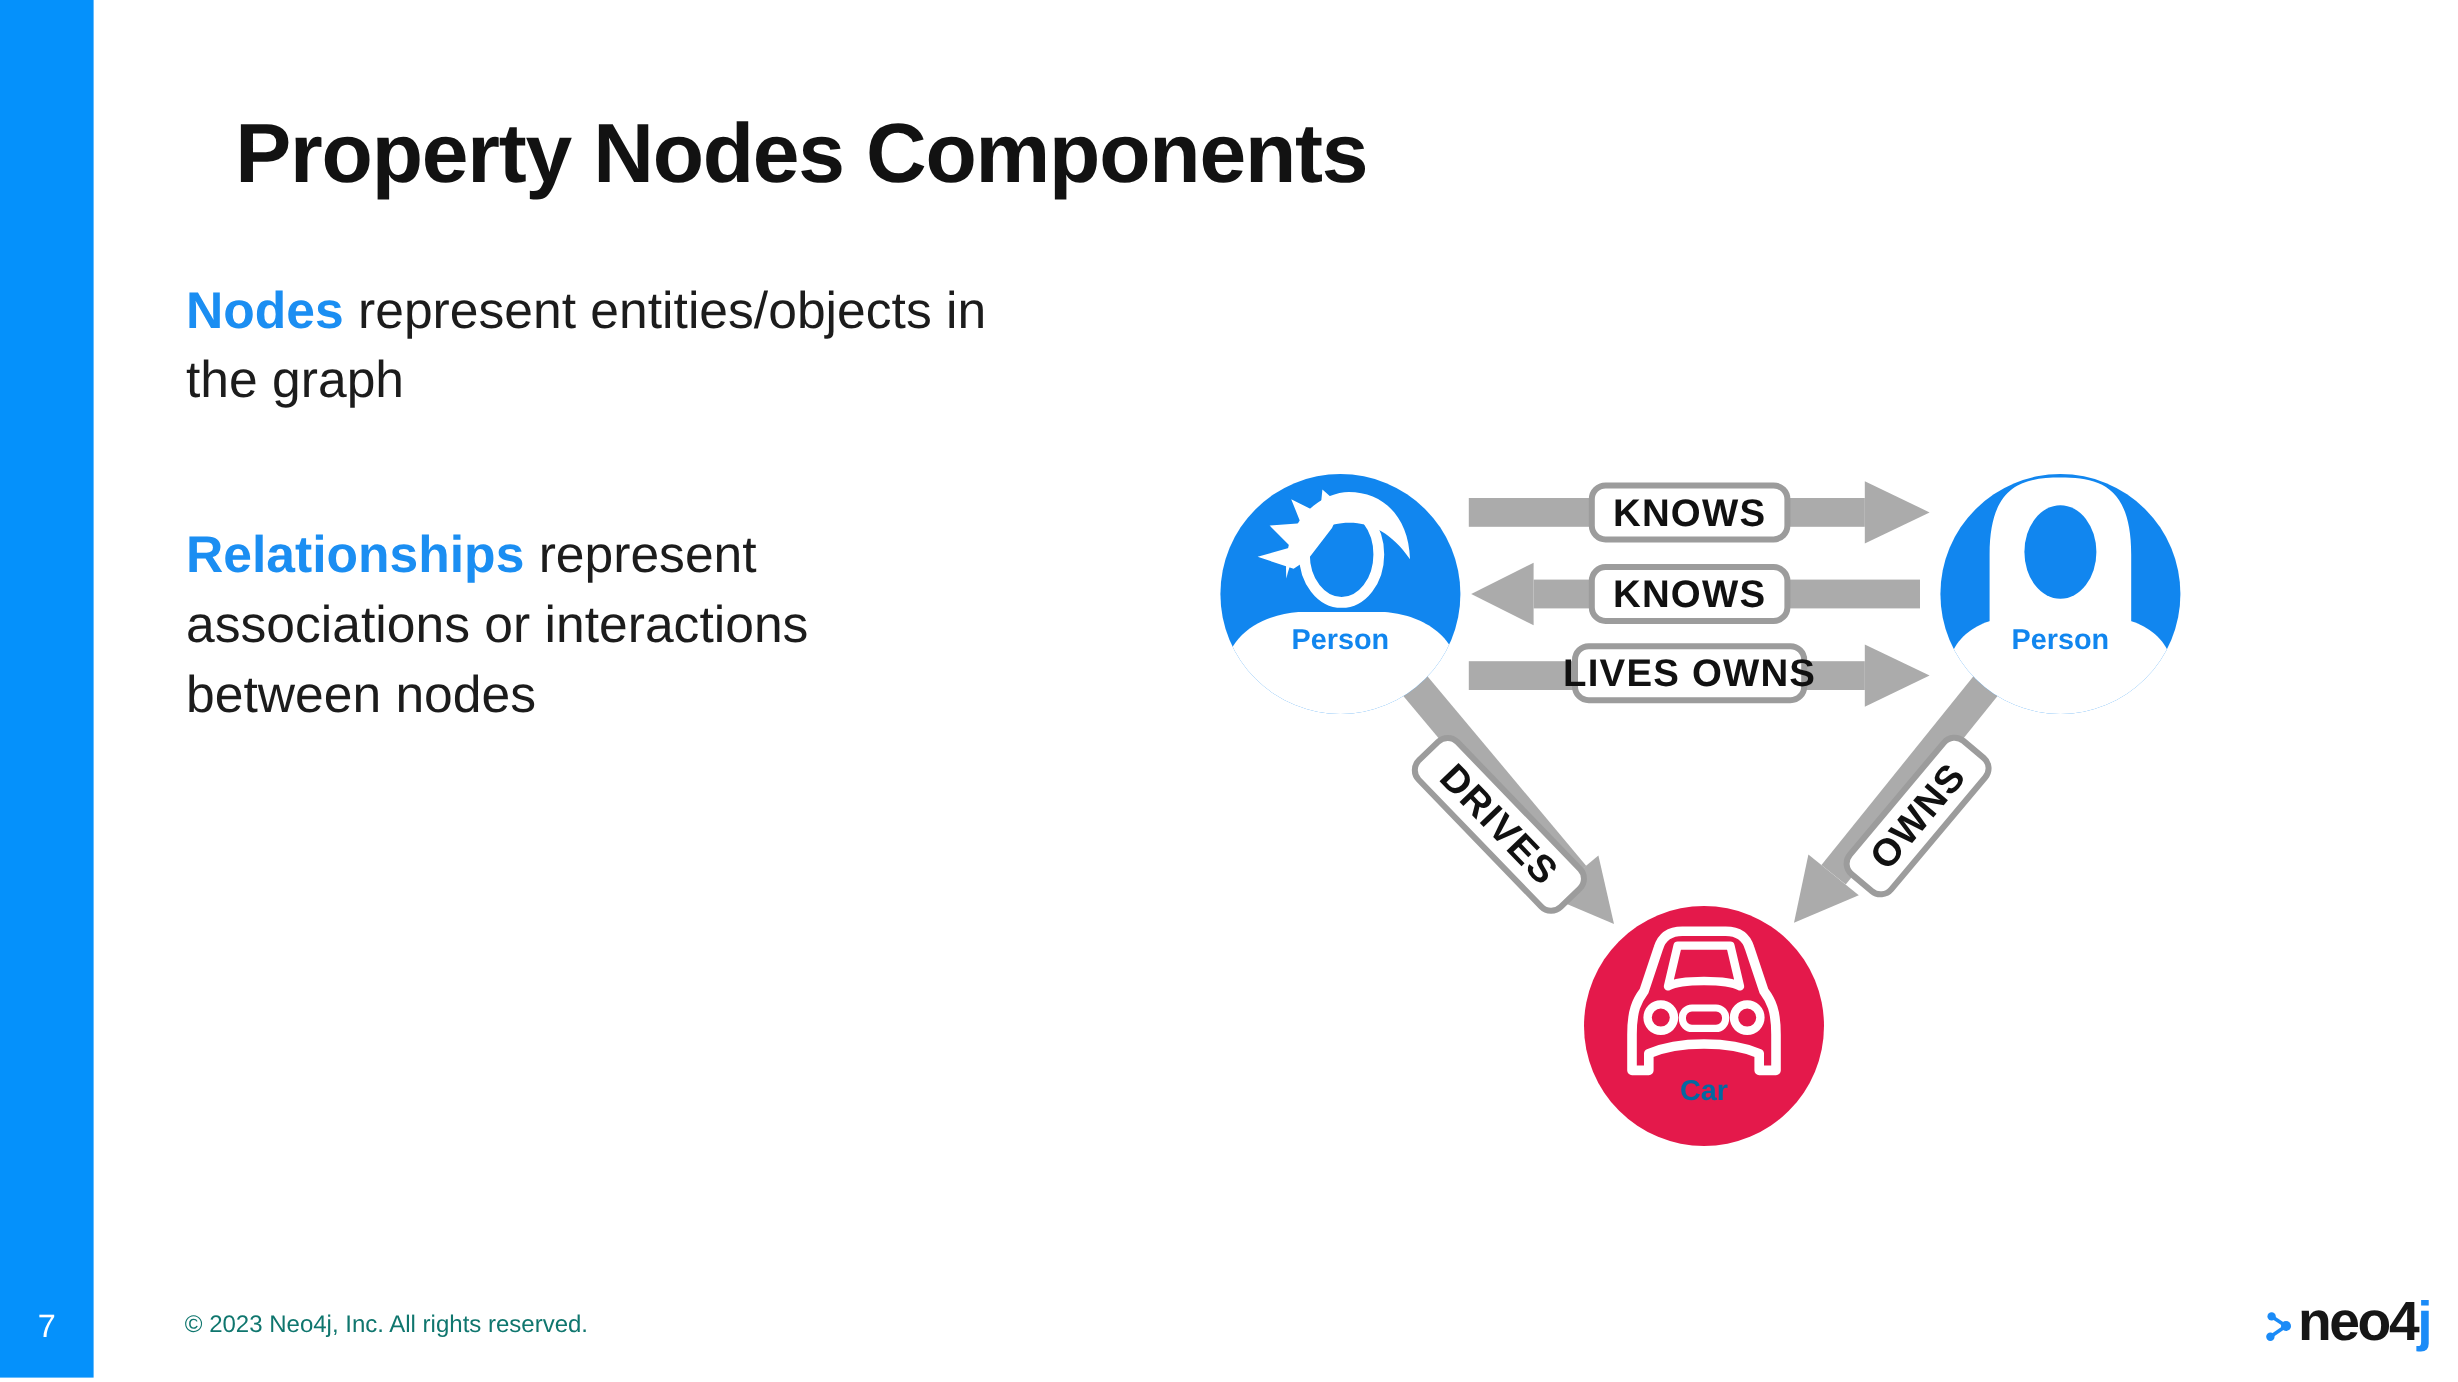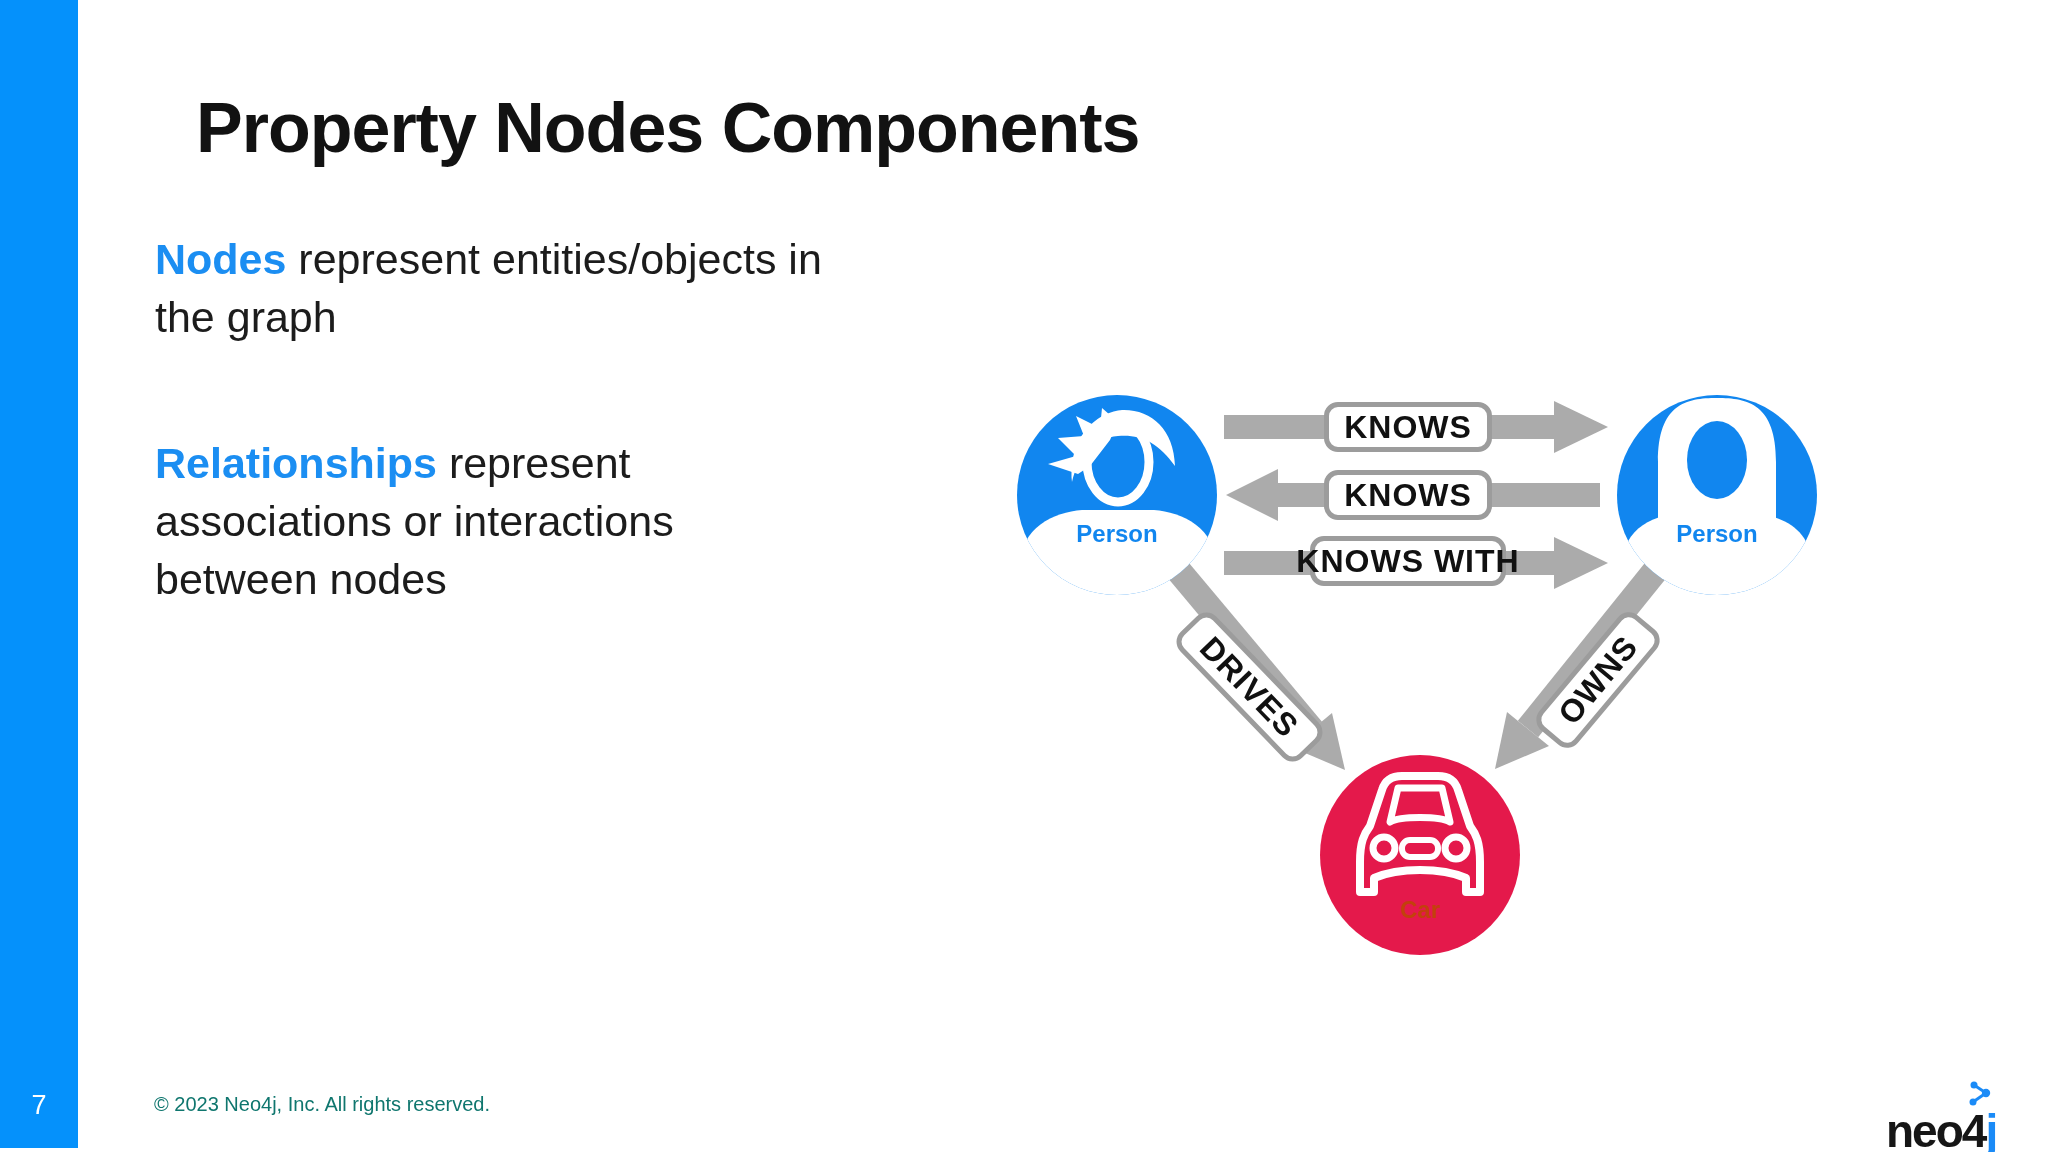--- a/index.html
+++ b/index.html
@@ -27,28 +27,28 @@
           display:flex; align-items:center; justify-content:center; font-weight:bold;
           font-size:32px; color:#111111; letter-spacing:1px; white-space:nowrap; }
   .pill-knows-1   { left:364px; top:32px;  width:168px; height:50px; }
   .pill-knows-2   { left:364px; top:100px; width:168px; height:50px; }
   .pill-lives     { left:350px; top:166px; width:196px; height:50px; }
   .pill-drives    { left:202px; top:292px; width:175px; height:50px; transform:rotate(46deg); }
   .pill-owns      { left:563px; top:285px; width:150px; height:50px; transform:rotate(-50deg); }
   .node-label { position:absolute; width:200px; text-align:center; font-weight:bold;
                 font-size:24px; line-height:36px; }
   .node-label.blue  { color:#1186EF; }
-  .node-label.white { color:#c2410c; }
+  .node-label.white { color:#0369a1; }
   .label-person-left  { left:57px;  top:146px; }
   .label-person-right { left:657px; top:146px; }
   .label-car          { left:360px; top:522px; }
 
   
   .copyright { position:absolute; left:154px; top:1093px; font-size:20px; color:#0f766e; }
-  .logo { position:absolute; left:1886px; top:1080px; display:flex; align-items:flex-end;flex-direction:column; }
+  .logo { position:absolute; left:1886px; top:1080px; display:flex; align-items:flex-end; }
   .logo .motif { margin:0 3px 3px 0; }
   .logo-text { font-size:46px; font-weight:bold; letter-spacing:-2px; color:#161616; line-height:42px; }
   .logo-text .j { color:#1B8BF7; }
 </style>
 </head>
 <body>
 
 <div class="slide">
 
   <div class="accent-bar"></div>
@@ -124,21 +124,21 @@
           <path d="M 430,452 L 438,418 L 482,418 L 490,452 C 480,446 440,446 430,452 Z" stroke-width="7"></path>
           <circle cx="424" cy="478" r="11" stroke-width="7"></circle>
           <circle cx="496" cy="478" r="11" stroke-width="7"></circle>
           <rect x="442" y="470" width="36" height="17" rx="8" stroke-width="6"></rect>
         </g>
       </g>
     </svg>
 
     <div class="pill pill-knows-1">KNOWS</div>
     <div class="pill pill-knows-2">KNOWS</div>
-    <div class="pill pill-lives">KNOWS WITH</div>
+    <div class="pill pill-lives">LIVES OWNS</div>
     <div class="pill pill-drives">DRIVES</div>
     <div class="pill pill-owns">OWNS</div>
 
     <div class="node-label blue label-person-left">Person</div>
     <div class="node-label blue label-person-right">Person</div>
     <div class="node-label white label-car">Car</div>
   </div>
 
   <div class="copyright">© 2023 Neo4j, Inc. All rights reserved.</div>
 

